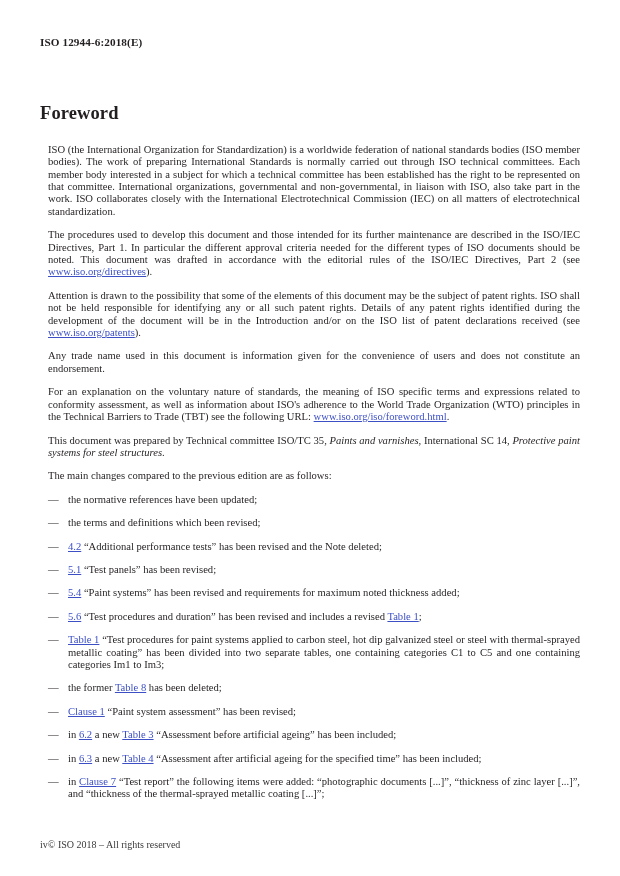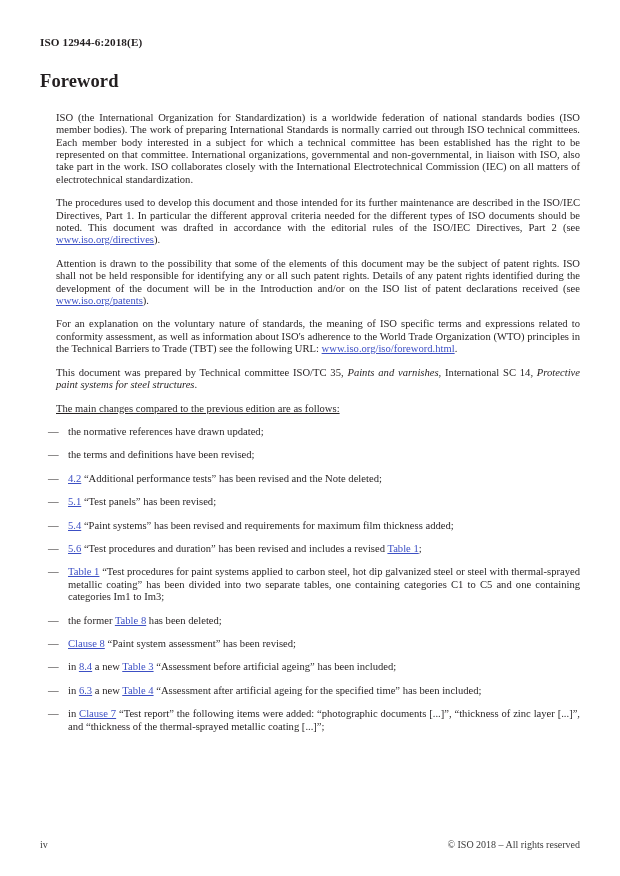--- a/index.html
+++ b/index.html
@@ -26,32 +26,32 @@
   .header-code {
     font-size: 11.2px;
     font-weight: bold;
     letter-spacing: 0.1px;
     line-height: 1.2;
     margin: 0 0 0 0;
   }
   .foreword-title {
     font-size: 18.5px;
     font-weight: bold;
-    margin: 22px 0 20px 0;
+    margin: 54px 0 20px 0;
     letter-spacing: 0.1px;
     line-height: 1.1;
   }
   p.body-par {
     font-size: 10.6px;
     line-height: 12.4px;
     text-align: justify;
-    margin: 0 0 11px 16px;
+    margin: 0 0 11px 8px;
     hyphens: none;
   }
-  p.body-par:last-of-type { margin-bottom: 0; text-decoration: underline; }
+  p.body-par:last-of-type { margin-bottom: 0; }
   a.xref {
     color: #3c4fc4;
     text-decoration: underline;
     text-underline-offset: 1px;
   }
   em { }
   ul.changes {
     list-style: none;
     margin: 11px 0 0 0;
     padding: 0;
@@ -70,21 +70,20 @@
     top: 0;
     width: 14px;
     text-align: left;
   }
   .footer {
     position: absolute;
     left: 40px;
     right: 40px;
     bottom: 26px;
     display: flex;
-    justify-content: space-between;
     align-items: baseline;
     font-size: 9.4px;
     color: #3a3a3a;
   }
   .footer .pagenum {
     font-size: 10px;
   }
   .footer .copyright {
     font-size: 10px;
   }
@@ -101,43 +100,44 @@
   <p class="body-par">ISO (the International Organization for Standardization) is a worldwide federation of national standards bodies (ISO member bodies). The work of preparing International Standards is normally carried out through ISO technical committees. Each member body interested in a subject for which a technical committee has been established has the right to be represented on that committee. International organizations, governmental and non-governmental, in liaison with ISO, also take part in the work. ISO collaborates closely with the International Electrotechnical Commission (IEC) on all matters of electrotechnical standardization.</p>
 
   <p class="body-par">
     <span>The procedures used to develop this document and those intended for its further maintenance are described in the ISO/IEC Directives, Part 1. In particular the different approval criteria needed for the different types of ISO documents should be noted. This document was drafted in accordance with the editorial rules of the ISO/IEC Directives, Part 2 (see </span><a class="xref" href="#">www.iso.org/directives</a><span>).</span>
   </p>
 
   <p class="body-par">
     <span>Attention is drawn to the possibility that some of the elements of this document may be the subject of patent rights. ISO shall not be held responsible for identifying any or all such patent rights. Details of any patent rights identified during the development of the document will be in the Introduction and/or on the ISO list of patent declarations received (see </span><a class="xref" href="#">www.iso.org/patents</a><span>).</span>
   </p>
 
+  <p class="body-par">Any trade name used in this document is information given for the convenience of users and does not constitute an endorsement.</p>
 
   <p class="body-par">
     <span>For an explanation on the voluntary nature of standards, the meaning of ISO specific terms and expressions related to conformity assessment, as well as information about ISO's adherence to the World Trade Organization (WTO) principles in the Technical Barriers to Trade (TBT) see the following URL: </span><a class="xref" href="#">www.iso.org/iso/foreword.html</a><span>.</span>
   </p>
 
   <p class="body-par">
     <span>This document was prepared by Technical committee ISO/TC 35, </span><em>Paints and varnishes</em><span>, International SC 14, </span><em>Protective paint systems for steel structures</em><span>.</span>
   </p>
 
 
   <p class="body-par">The main changes compared to the previous edition are as follows:</p>
 
   <ul class="changes" id="changes-list">
-      <li><span class="dash">—</span><span>the normative references have drawn updated;</span></li>
-      <li><span class="dash">—</span><span>the terms and definitions have been revised;</span></li>
+      <li><span class="dash">—</span><span>the normative references have been updated;</span></li>
+      <li><span class="dash">—</span><span>the terms and definitions which been revised;</span></li>
       <li><span class="dash">—</span><a class="xref" href="#">4.2</a><span> “Additional performance tests” has been revised and the Note deleted;</span></li>
       <li><span class="dash">—</span><a class="xref" href="#">5.1</a><span> “Test panels” has been revised;</span></li>
-      <li><span class="dash">—</span><a class="xref" href="#">5.4</a><span> “Paint systems” has been revised and requirements for maximum film thickness added;</span></li>
+      <li><span class="dash">—</span><a class="xref" href="#">5.4</a><span> “Paint systems” has been revised and requirements for maximum noted thickness added;</span></li>
       <li><span class="dash">—</span><a class="xref" href="#">5.6</a><span> “Test procedures and duration” has been revised and includes a revised </span><a class="xref" href="#">Table 1</a><span>;</span></li>
       <li><span class="dash">—</span><a class="xref" href="#">Table 1</a><span> “Test procedures for paint systems applied to carbon steel, hot dip galvanized steel or steel with thermal-sprayed metallic coating” has been divided into two separate tables, one containing categories C1 to C5 and one containing categories Im1 to Im3;</span></li>
       <li><span class="dash">—</span><span>the former </span><a class="xref" href="#">Table 8</a><span> has been deleted;</span></li>
-      <li><span class="dash">—</span><a class="xref" href="#">Clause 8</a><span> “Paint system assessment” has been revised;</span></li>
-      <li><span class="dash">—</span><span>in </span><a class="xref" href="#">8.4</a><span> a new </span><a class="xref" href="#">Table 3</a><span> “Assessment before artificial ageing” has been included;</span></li>
+      <li><span class="dash">—</span><a class="xref" href="#">Clause 1</a><span> “Paint system assessment” has been revised;</span></li>
+      <li><span class="dash">—</span><span>in </span><a class="xref" href="#">6.2</a><span> a new </span><a class="xref" href="#">Table 3</a><span> “Assessment before artificial ageing” has been included;</span></li>
       <li><span class="dash">—</span><span>in </span><a class="xref" href="#">6.3</a><span> a new </span><a class="xref" href="#">Table 4</a><span> “Assessment after artificial ageing for the specified time” has been included;</span></li>
       <li><span class="dash">—</span><span>in </span><a class="xref" href="#">Clause 7</a><span> “Test report” the following items were added: “photographic documents [...]”, “thickness of zinc layer [...]”, and “thickness of the thermal-sprayed metallic coating [...]”;</span></li>
     </ul>
 
   <div class="footer">
     <span class="pagenum">iv</span>
     <span class="copyright">© ISO 2018 – All rights reserved</span>
   </div>
 
 </div>

